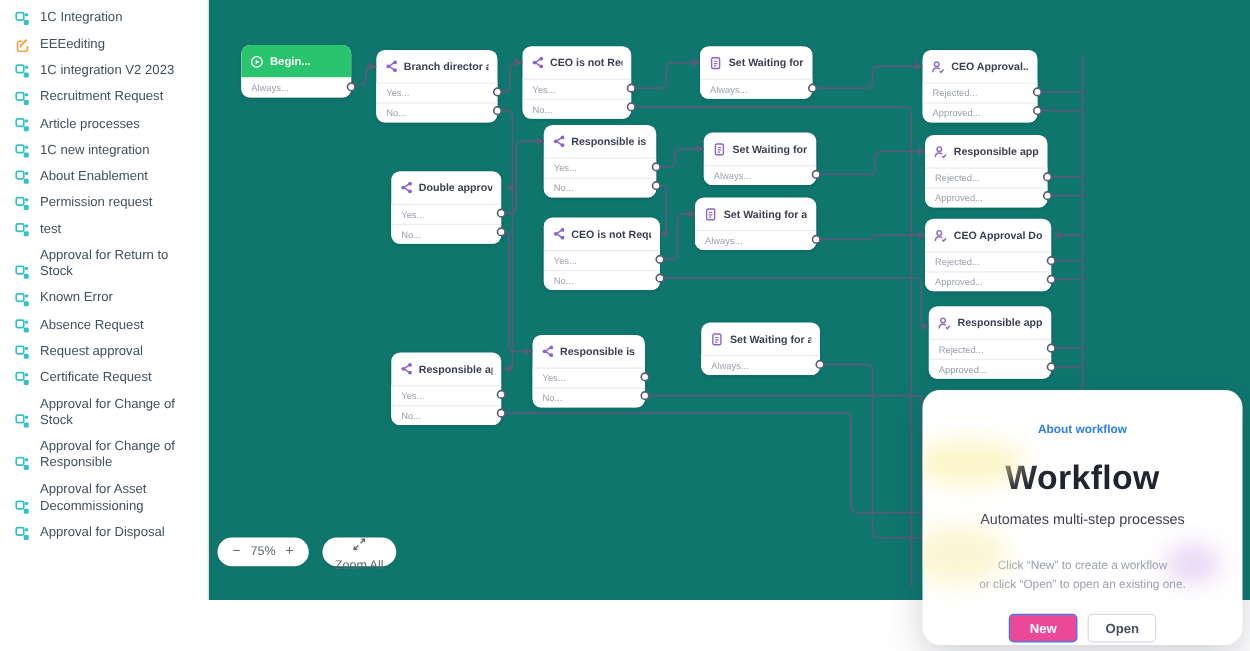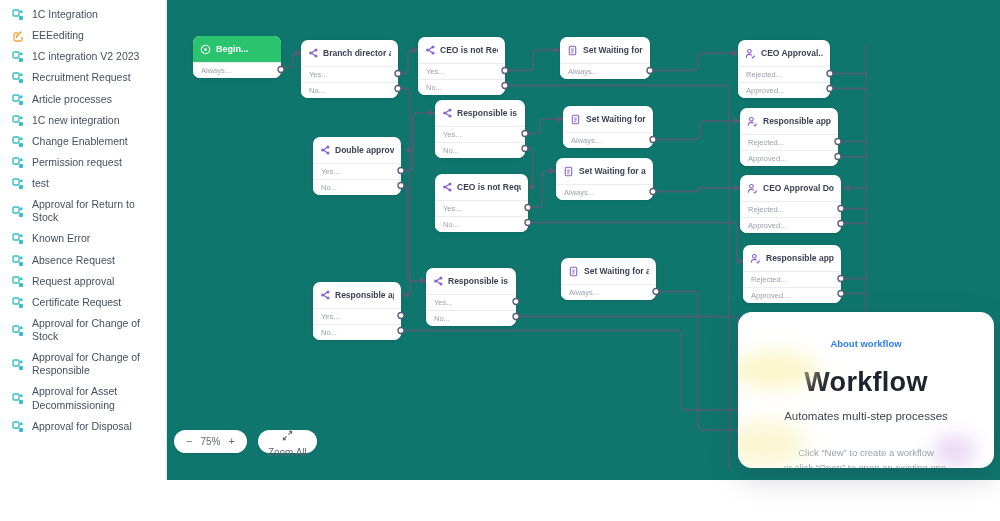--- a/index.html
+++ b/index.html
@@ -14,31 +14,31 @@
   .node .hd{height:26px;display:flex;align-items:center;gap:5px;padding:0 7px;}
   .node .hd .ttl{font-size:8.5px;font-weight:bold;color:#3c3f52;white-space:nowrap;overflow:hidden;}
   .node.start .hd{background:#2bc46e;}
   .node.start .hd .ttl{color:#fff;font-size:9px;}
   .node .row{height:15px;border-top:1px solid #ededf1;display:flex;align-items:center;
              padding:0 8px;font-size:7.5px;color:#9ba0ab;background:#fff;}
   .nicon{display:flex;align-items:center;}
   .sidebar{position:absolute;left:0;top:0;width:166px;height:480px;background:#fff;
            border-right:1px solid #e4e6e9;z-index:4;overflow:hidden;}
   .sidebar ul{list-style:none;margin:0;padding:4px 0 0 0;}
-  .sidebar li{display:flex;align-items:center;gap:8px;padding:4px 6px 4px 12px;cursor:pointer;}
+  .sidebar li{display:flex;align-items:flex-end;gap:8px;padding:4px 6px 4px 12px;cursor:pointer;}
   .sidebar li .lbl{font-size:10.5px;color:#42505e;line-height:1.25;}
   .sidebar li .sic{flex:0 0 12px;margin-top:1px;display:flex;}
   .zoom-bar{position:absolute;left:10px;top:430px;display:flex;gap:11px;z-index:5;}
   .pill{background:#fff;border-radius:12px;height:23px;display:flex;align-items:center;
         box-shadow:0 1px 2px rgba(25,28,50,.12);padding:0 10px;gap:6px;
         font-size:10px;color:#5f6672;}
   .pill button{background:none;border:none;font-size:11px;color:#5f6672;cursor:pointer;
                padding:0 2px;line-height:1;}
   .pill .zl{font-size:10px;color:#5f6672;}
-  .modal{position:absolute;left:738px;top:312px;width:256px;height:156px;background:#fff;
+  .modal{position:absolute;left:738px;top:312px;width:256px;height:204px;background:#fff;
          border-radius:14px;box-shadow:0 10px 30px rgba(30,34,60,.20);z-index:10;
          text-align:center;overflow:hidden;}
   .blob{position:absolute;border-radius:50%;filter:blur(10px);pointer-events:none;}
   .blob.y1{left:-8px;top:40px;width:90px;height:36px;background:rgba(250,240,170,.65);}
   .blob.y2{left:-12px;top:108px;width:80px;height:48px;background:rgba(248,238,175,.55);}
   .blob.p1{right:18px;top:124px;width:44px;height:30px;background:rgba(205,160,230,.45);}
   .modal a{display:inline-block;margin-top:26px;font-size:9.5px;font-weight:bold;
            color:#2f80ed;text-decoration:none;}
   .modal h1{margin:16px 0 0 0;font-size:27px;font-weight:bold;color:#20242f;letter-spacing:.3px;}
   .modal .sub{margin:12px 0 0 0;font-size:11.5px;color:#3a3f4c;}
@@ -427,21 +427,21 @@
         <span class="lbl">1C new integration</span>
       </li>
       <li>
         <span class="sic">
           <svg width="12" height="12" viewBox="0 0 12 12">
             <rect x="1" y="1" width="6" height="6" rx="1.2" fill="none" stroke="#35c0c9" stroke-width="1.4"></rect>
             <rect x="7" y="7" width="4" height="4" rx="1" fill="#35c0c9"></rect>
             <rect x="8" y="1.5" width="2.5" height="2.5" rx="0.6" fill="#35c0c9"></rect>
           </svg>
         </span>
-        <span class="lbl">Change Enablement</span>
+        <span class="lbl">About Enablement</span>
       </li>
       <li>
         <span class="sic">
           <svg width="12" height="12" viewBox="0 0 12 12">
             <rect x="1" y="1" width="6" height="6" rx="1.2" fill="none" stroke="#35c0c9" stroke-width="1.4"></rect>
             <rect x="7" y="7" width="4" height="4" rx="1" fill="#35c0c9"></rect>
             <rect x="8" y="1.5" width="2.5" height="2.5" rx="0.6" fill="#35c0c9"></rect>
           </svg>
         </span>
         <span class="lbl">Permission request</span>

